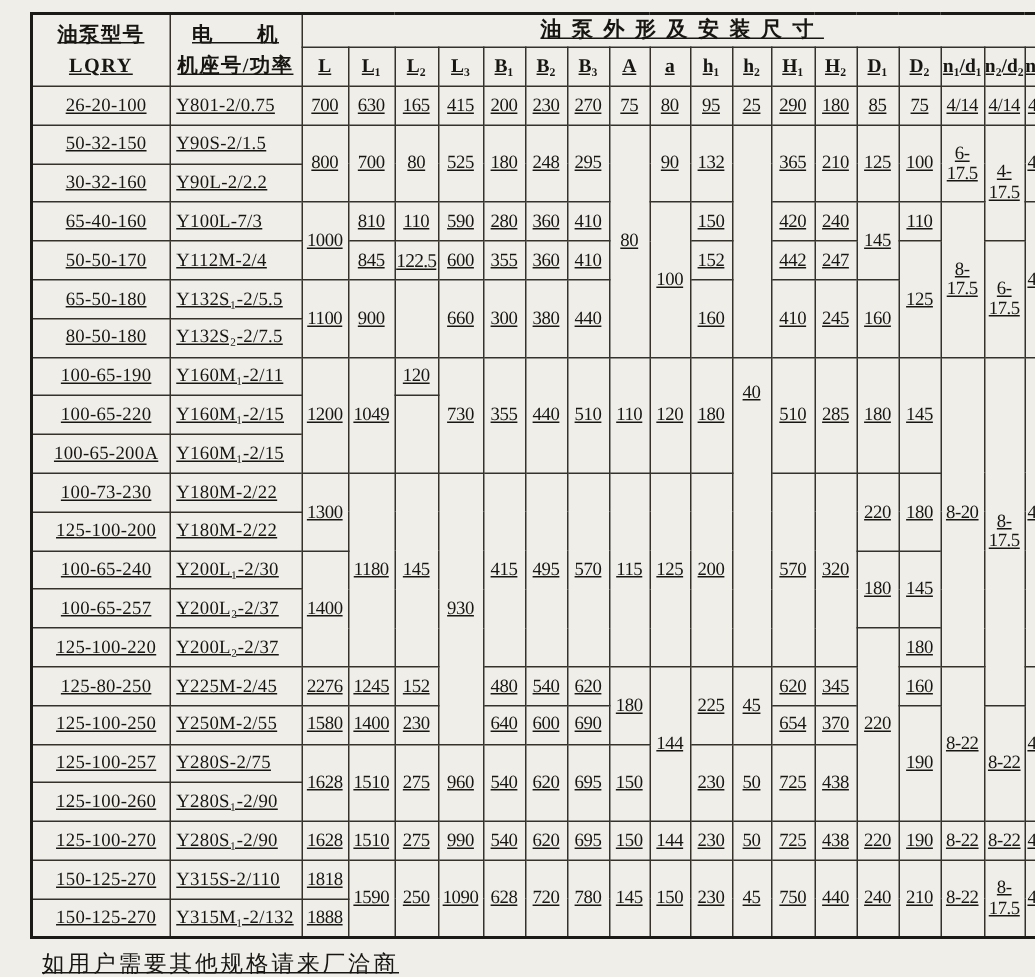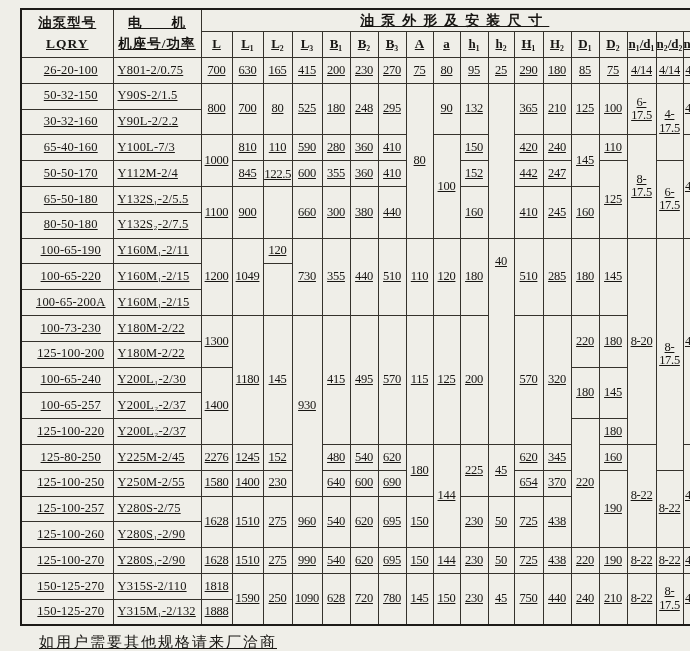--- a/index.html
+++ b/index.html
@@ -31,21 +31,21 @@
   .group-h{font-size:14px;letter-spacing:7px;height:21px;font-weight:bold;}
   .model-h,.motor-h{font-size:13.5px;line-height:1.55;font-weight:bold;letter-spacing:1px;}
   .dimh{height:25px;font-size:13px;font-weight:bold;}
   tbody tr{height:25.8px;}
   .c-model{font-size:12.5px;text-align:center;padding-left:7px;letter-spacing:0.2px;}
   .c-motor{font-size:12.5px;text-align:left;padding-left:4px;letter-spacing:0.2px;}
   .c-num{font-size:12.5px;letter-spacing:-0.3px;}
   .sm{font-size:13px;letter-spacing:-0.5px;}
   .t{vertical-align:top;padding-top:16px;}
   .note{
-    margin:7px 0 0 19px;
+    margin:7px 0 0 8px;
     font-size:15px;
     letter-spacing:2px;
   }
 </style>
 </head>
 <body>
 
 <div class="page">
   <table class="spec">
     <colgroup>

